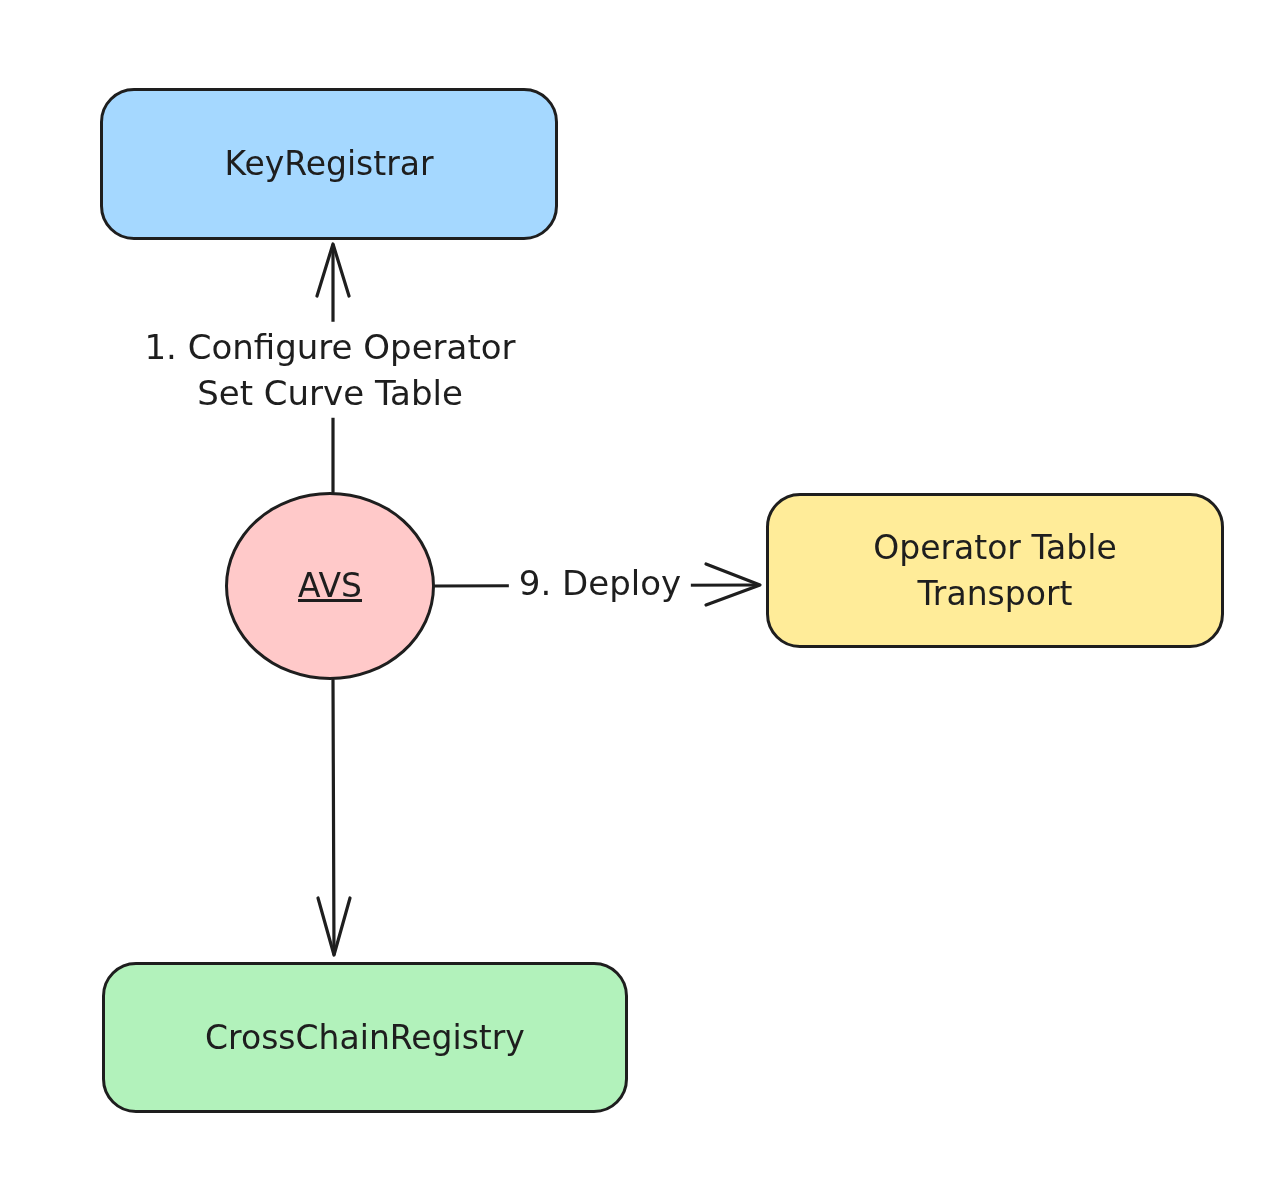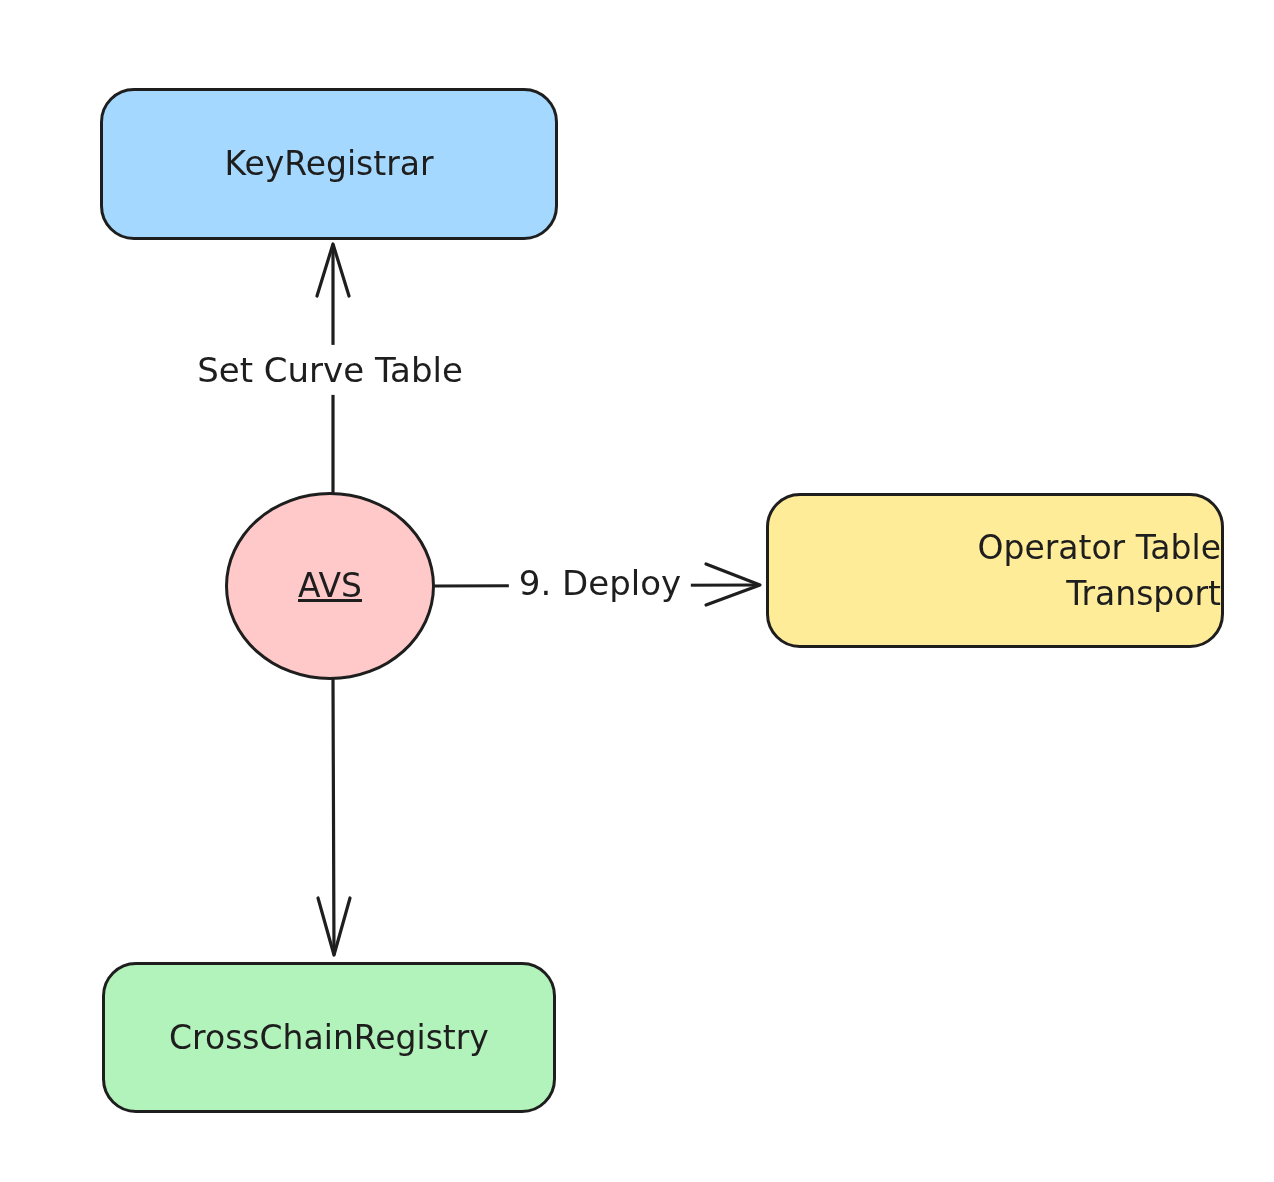--- a/index.html
+++ b/index.html
@@ -55,21 +55,21 @@
     background: #ffffff;
     text-align: center;
     font-size: 34px;
     line-height: 1.36;
     padding: 2px 10px;
     white-space: nowrap;
   }
   .node-keyregistrar      { left: 100px; top: 88px;  width: 458px; height: 152px; }
   .node-avs               { left: 225px; top: 492px; width: 210px; height: 188px; }
   .node-operator-table    { left: 766px; top: 493px; width: 458px; height: 155px; }
-  .node-crosschain        { left: 102px; top: 962px; width: 454px; height: 151px; }
+  .node-crosschain        { left: 102px; top: 962px; width: 526px; height: 151px; }
   .edge-label-configure   { left: 330px; top: 370px; }
   .edge-label-deploy      { left: 600px; top: 583px; }
   .edge-label-register    { left: 335px; top: 819px; }
 </style>
 </head>
 <body>
 
 <div class="canvas">
 
   <svg class="arrows" viewBox="0 0 1274 1182">
@@ -81,37 +81,38 @@
       <line class="stroke" x1="435" y1="586" x2="758" y2="585"></line>
       <polyline class="stroke" points="706,564 760,585 706,605"></polyline>
     </g>
     <g>
       <line class="stroke" x1="333" y1="680" x2="334" y2="954"></line>
       <polyline class="stroke" points="318,898 334,955 350,898"></polyline>
     </g>
   </svg>
 
   <div class="edge-label edge-label-configure">
+    <div>1. Configure Operator</div>
     <div>Set Curve Table</div>
   </div>
 
   <div class="edge-label edge-label-deploy">
     <div>9. Deploy</div>
   </div>
 
 
   <div class="node rect node-keyregistrar" style="background: rgb(165, 216, 255); align-items: center;">
     <span>KeyRegistrar</span>
   </div>
 
   <div class="node ellipse node-avs" style="background: rgb(255, 201, 201);">
     <span>AVS</span>
   </div>
 
-  <div class="node rect node-operator-table" style="background: rgb(255, 236, 153); align-items: flex-end;">
+  <div class="node rect node-operator-table" style="background: rgb(255, 236, 153);">
     <span>Operator Table</span>
     <span>Transport</span>
   </div>
 
   <div class="node rect node-crosschain" style="background: rgb(178, 242, 187);">
     <span>CrossChainRegistry</span>
   </div>
 
 </div>
 

